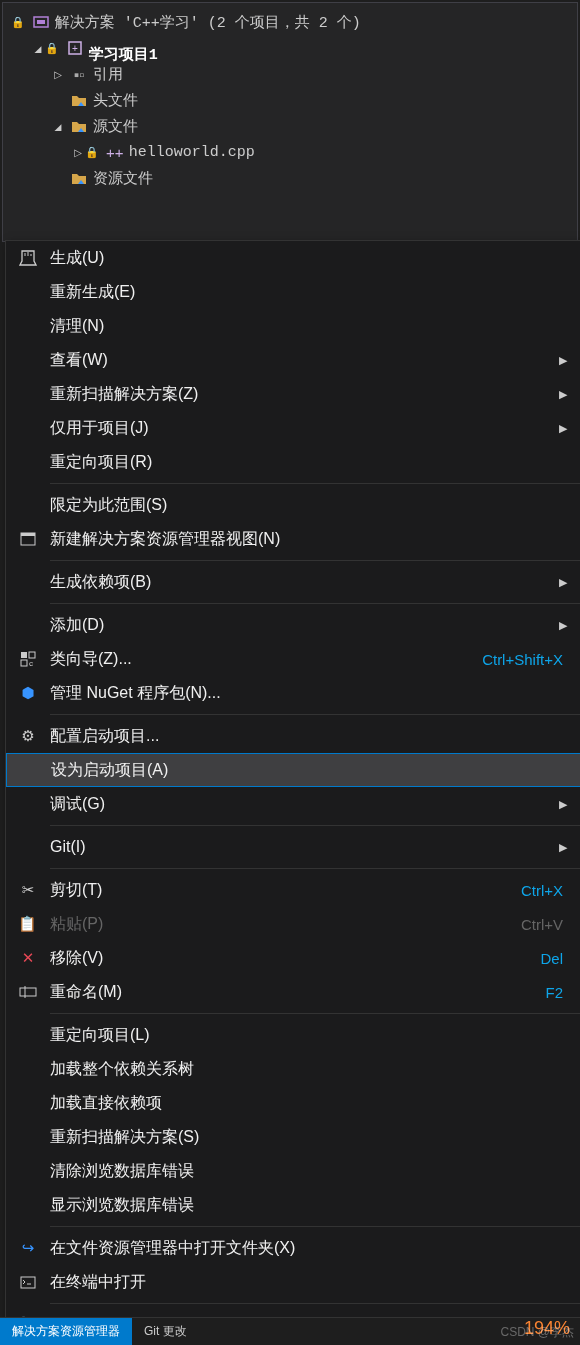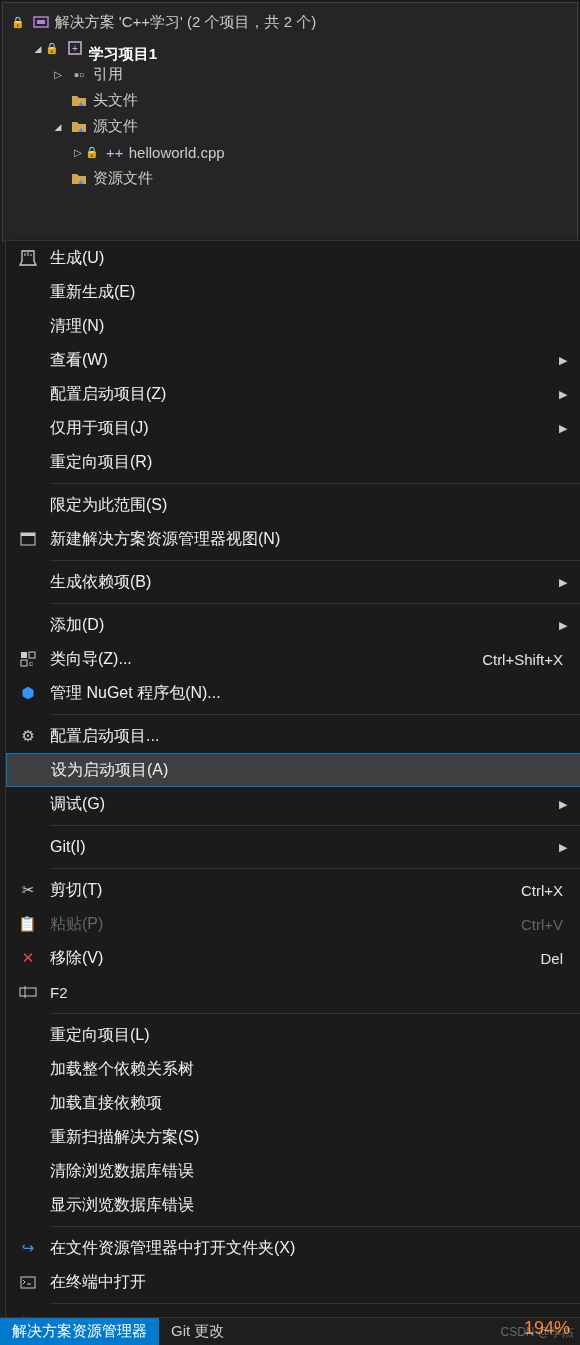--- a/index.html
+++ b/index.html
@@ -6,43 +6,43 @@
   body { background: #1e1e1e; color: #ccc; width: 580px; height: 1345px; overflow: hidden; position: relative; font-size: 15px; }
 
   .tree { padding: 6px 0 0 8px; background: #252526; border: 1px solid #3f3f46; margin: 2px; height: 240px; }
   .tree-row { display: flex; align-items: center; height: 26px; }
   .tree-row .arrow { width: 14px; font-size: 10px; color: #ccc; text-align: center; }
   .tree-row .arrow.open { transform: none; }
   .tree-row .arrow.closed::before { content: "▷"; }
   .tree-row .arrow.open::before { content: "◢"; font-size: 9px; }
   .tree-row .arrow.none::before { content: ""; }
   .icon { width: 20px; height: 20px; display: inline-flex; align-items: center; justify-content: center; margin: 0 4px; }
-  .label { white-space: nowrap; }
+  .label { white-space: nowrap; font-family: Liberation Mono, monospace; }
   .bold { font-weight: 700; color: #fff; margin-top: 12px; }
   .pad-1 { padding-left: 20px; }
   .pad-2 { padding-left: 40px; }
   .pad-3 { padding-left: 60px; }
   .lock { color: #0095d6; font-size: 11px; margin-right: 2px; }
   .proj-icon { color: #cdb0e6; }
   .folder-icon { color: #d6a64a; }
   .ref-icon { color: #aaa; }
 
   .context-menu { position: absolute; left: 5px; top: 240px; width: 579px; background: #1b1b1c; border: 1px solid #333; box-shadow: 3px 3px 8px rgba(0,0,0,0.5); }
   .menu-item { display: flex; align-items: center; height: 34px; padding: 0 12px 0 0; }
   .menu-item.highlighted { background: #3f3f41; border: 1px solid #007acc; }
   .menu-icon-col { width: 44px; display: flex; justify-content: center; color: #ccc; }
   .menu-label { flex: 1; color: #f0f0f0; font-size: 16px; }
-  .menu-shortcut { color: #e5e5e5; font-size: 15px; padding-right: 8px; }
+  .menu-shortcut { color: #0ea5e9; font-size: 15px; padding-right: 8px; }
   .submenu-arrow { color: #ccc; font-size: 11px; width: 12px; }
   .menu-sep { height: 1px; background: #333; margin: 4px 0 4px 44px; }
   .menu-item.disabled .menu-label, .menu-item.disabled .menu-shortcut { color: #656565; }
   .red-x { color: #e74856; }
 
   .bottom-tabs { position: absolute; left: 0; right: 0; bottom: 0; height: 28px; background: #1e1e1e; border-top: 1px solid #333; display: flex; align-items: center; }
-  .tab { padding: 0 12px; height: 100%; display: flex; align-items: center; font-size: 15px; color: #ccc; }
+  .tab { padding: 0 12px; height: 100%; display: flex; align-items: center; font-size: 12px; color: #ccc; }
   .tab.active { background: #007acc; color: #fff; }
   .watermark { position: absolute; right: 6px; bottom: 4px; color: #888; font-size: 12px; opacity: .7; }
   .zoom { position: absolute; right: 6px; bottom: 4px; color: #f97316; font-size: 18px; }
 
   svg { display: block; }
 </style>
 </head>
 <body>
 
 <div class="tree">
@@ -130,21 +130,21 @@
       <div class="menu-icon-col"></div>
       <div class="menu-label">清理(N)</div>
     </div>
   <div class="menu-item">
       <div class="menu-icon-col"></div>
       <div class="menu-label">查看(W)</div>
       <div class="submenu-arrow">▶</div>
     </div>
   <div class="menu-item">
       <div class="menu-icon-col"></div>
-      <div class="menu-label">配置启动项目(Z)</div>
+      <div class="menu-label">重新扫描解决方案(Z)</div>
       <div class="submenu-arrow">▶</div>
     </div>
   <div class="menu-item">
       <div class="menu-icon-col"></div>
       <div class="menu-label">仅用于项目(J)</div>
       <div class="submenu-arrow">▶</div>
     </div>
   <div class="menu-item">
       <div class="menu-icon-col"></div>
       <div class="menu-label">重定向项目(R)</div>
@@ -243,20 +243,21 @@
   </div>
   <div class="menu-item">
     <div class="menu-icon-col">
         <span>
           <svg width="18" height="14">
             <rect x="1" y="3" width="16" height="8" fill="none" stroke="#ccc"></rect>
             <line x1="6" y1="1" x2="6" y2="13" stroke="#ccc"></line>
           </svg>
         </span>
       </div>
+    <div class="menu-label">重命名(M)</div>
     <div class="menu-shortcut">F2</div>
   </div>
   <div class="menu-sep"></div>
   <div class="menu-item">
       <div class="menu-icon-col"></div>
       <div class="menu-label">重定向项目(L)</div>
     </div>
   <div class="menu-item">
       <div class="menu-icon-col"></div>
       <div class="menu-label">加载整个依赖关系树</div>

